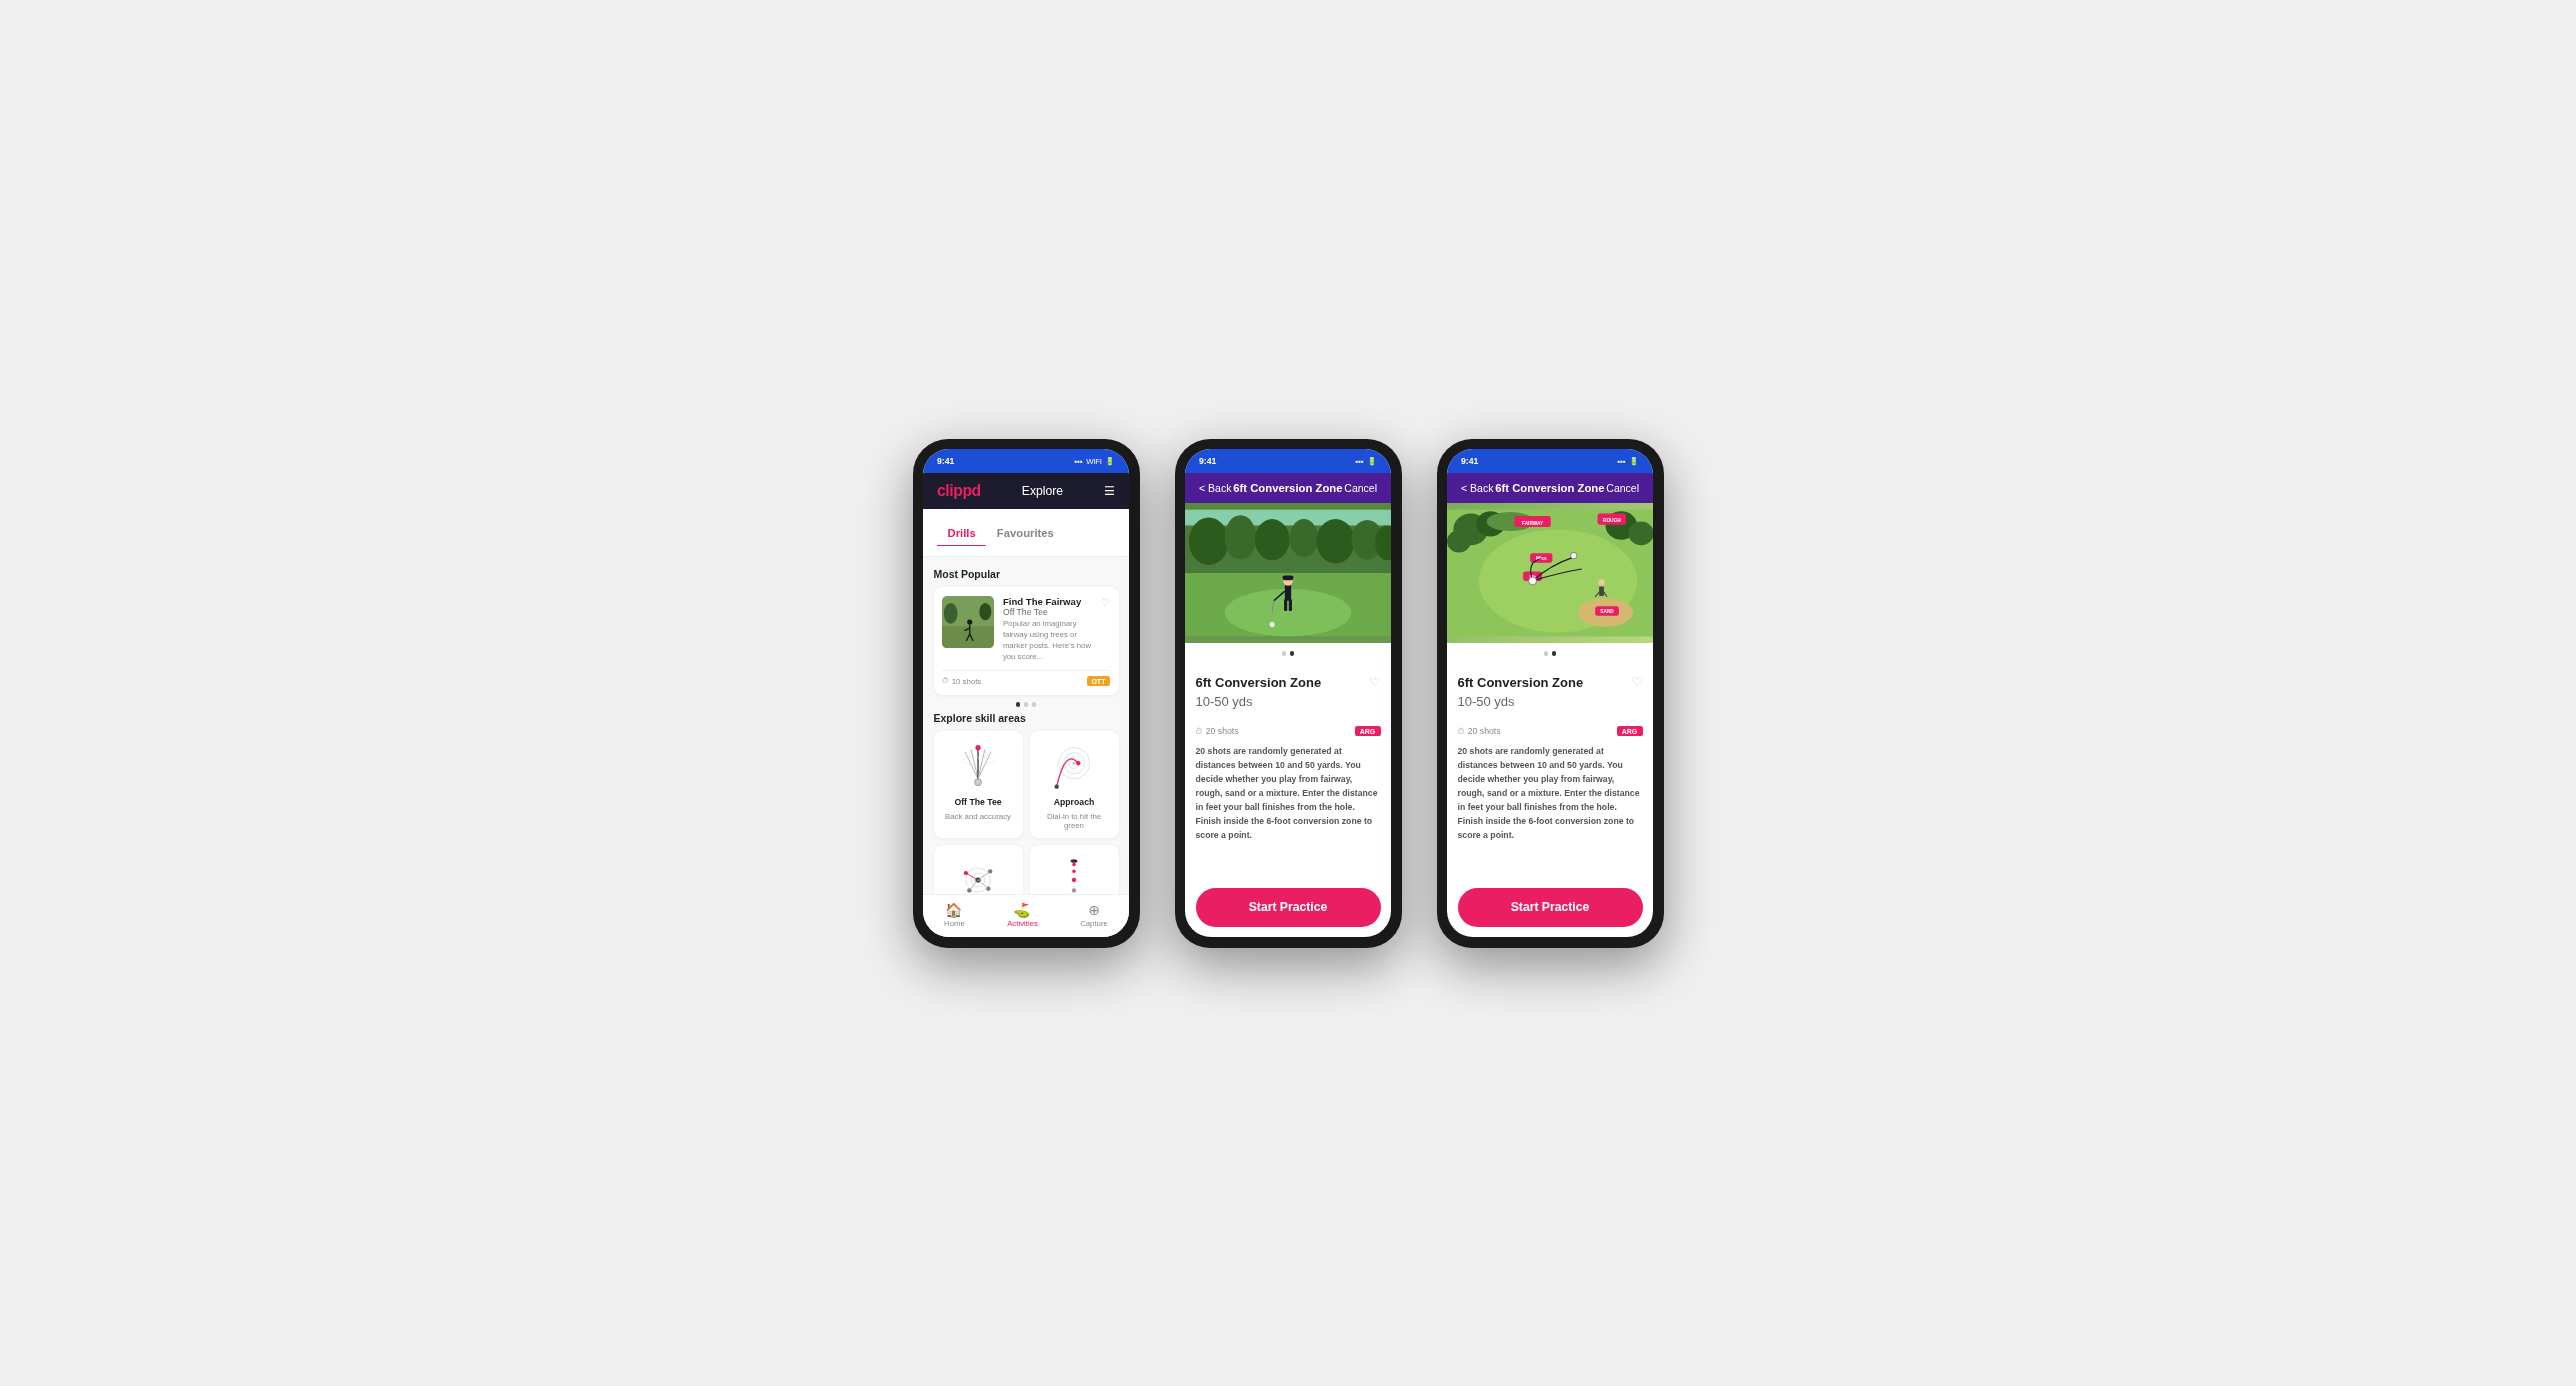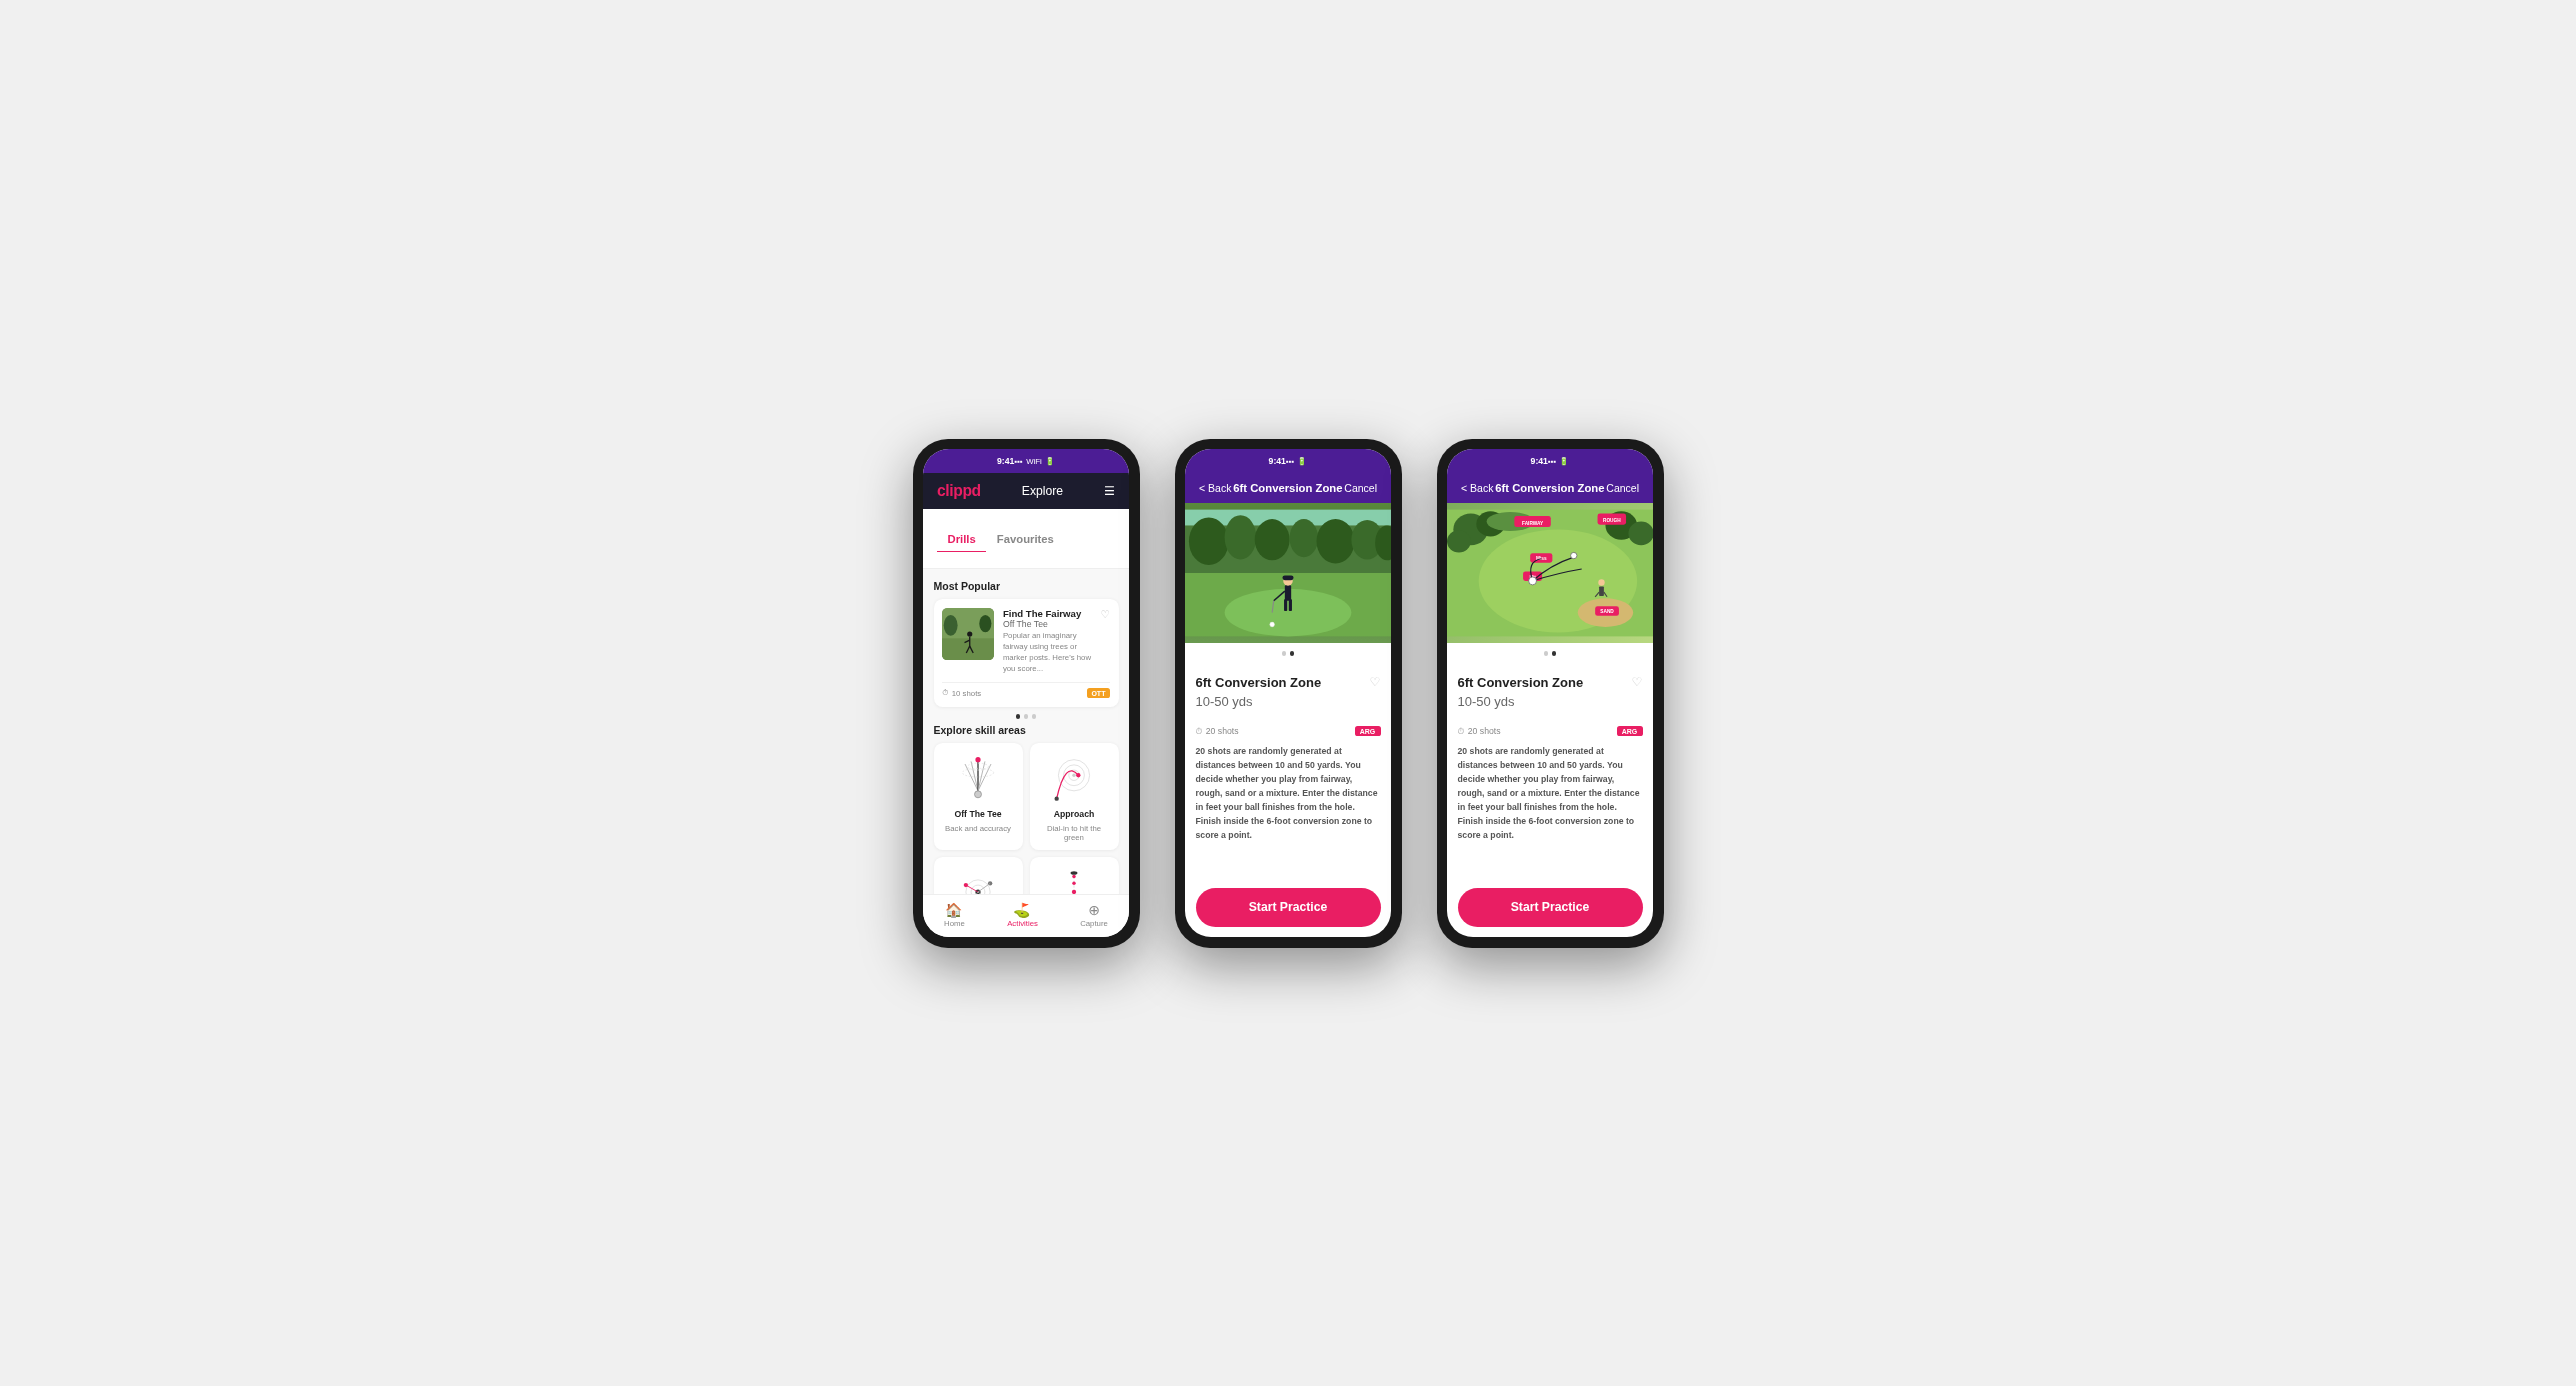--- a/index.html
+++ b/index.html
@@ -42,22 +42,21 @@
     .status-bar {
       background: #1c1c2e;
       height: 24.4px;
       display: flex;
       align-items: center;
       justify-content: space-between;
       padding: 0 14px;
       flex-shrink: 0;
     }
     .status-bar-dark {
-      background: #4c1d95;
-      justify-content: center;
+      background: #1d4ed8;
     }
     .status-time {
       color: #fff;
       font-size: 8.7px;
       font-weight: 600;
     }
     .status-icons {
       display: flex;
       gap: 3.5px;
       align-items: center;
@@ -89,21 +88,21 @@
     }
     .hamburger-icon {
       color: #fff;
       font-size: 12.2px;
     }
 
     .tabs-bar {
       background: #fff;
       display: flex;
       border-bottom: 0.9px solid #eee;
-      padding: 16px 14px;
+      padding: 10px 14px;
       flex-shrink: 0;
     }
     .tab-item {
       padding: 8.7px 10.5px 7px;
       font-size: 11.3px;
       font-weight: 600;
       color: #888;
       cursor: pointer;
       position: relative;
     }

